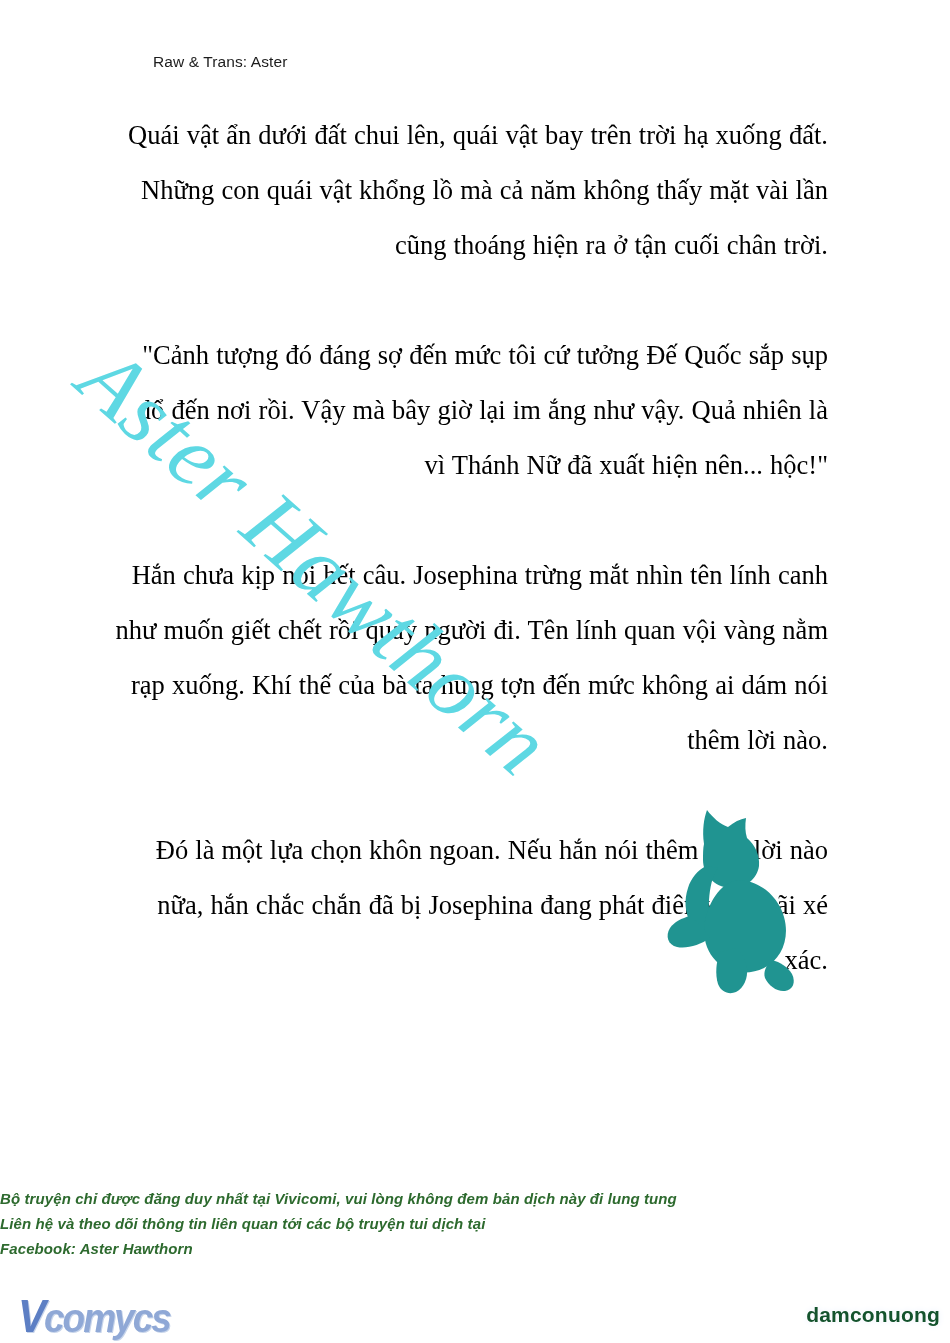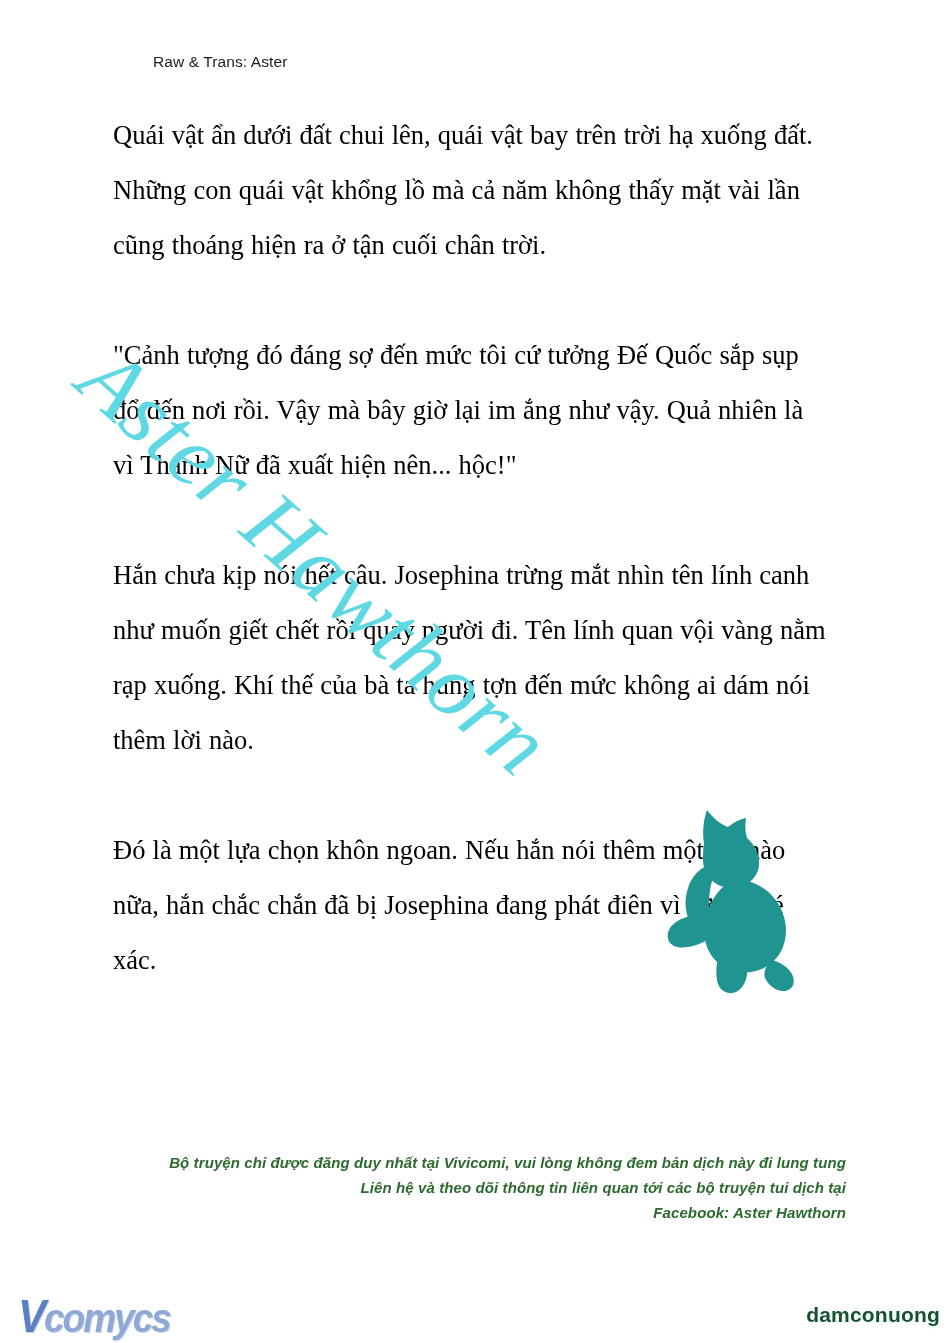--- a/index.html
+++ b/index.html
@@ -40,21 +40,21 @@
     left: 113px;
     top: 108px;
     width: 715px;
   }
   .para {
     font-family: "Liberation Serif", "DejaVu Serif", serif;
     font-size: 26.5px;
     line-height: 55px;
     color: #000000;
     margin: 0 0 55px 0;
-    text-align: left;
+    text-align: right;
     word-spacing: 0.5px;
   }
   .para:last-child { margin-bottom: 0; }
 
   
   #watermark {
     position: absolute;
     left: 128px;
     top: 326px;
     width: 760px;
@@ -86,23 +86,23 @@
     height: 195px;
     z-index: 4;
     pointer-events: none;
   }
   #cat-silhouette svg { display: block; width: 100%; height: 100%; }
 
   
   #footer-notice {
     position: absolute;
     left: 0;
-    top: 1150px;
+    top: 1186px;
     width: 846px;
-    text-align: right;
+    text-align: left;
   }
   #footer-notice .fline {
     font-family: "Liberation Sans", "DejaVu Sans", sans-serif;
     font-style: italic;
     font-weight: bold;
     font-size: 15px;
     line-height: 25px;
     color: #2d6a2e;
     letter-spacing: 0.1px;
     white-space: nowrap;

